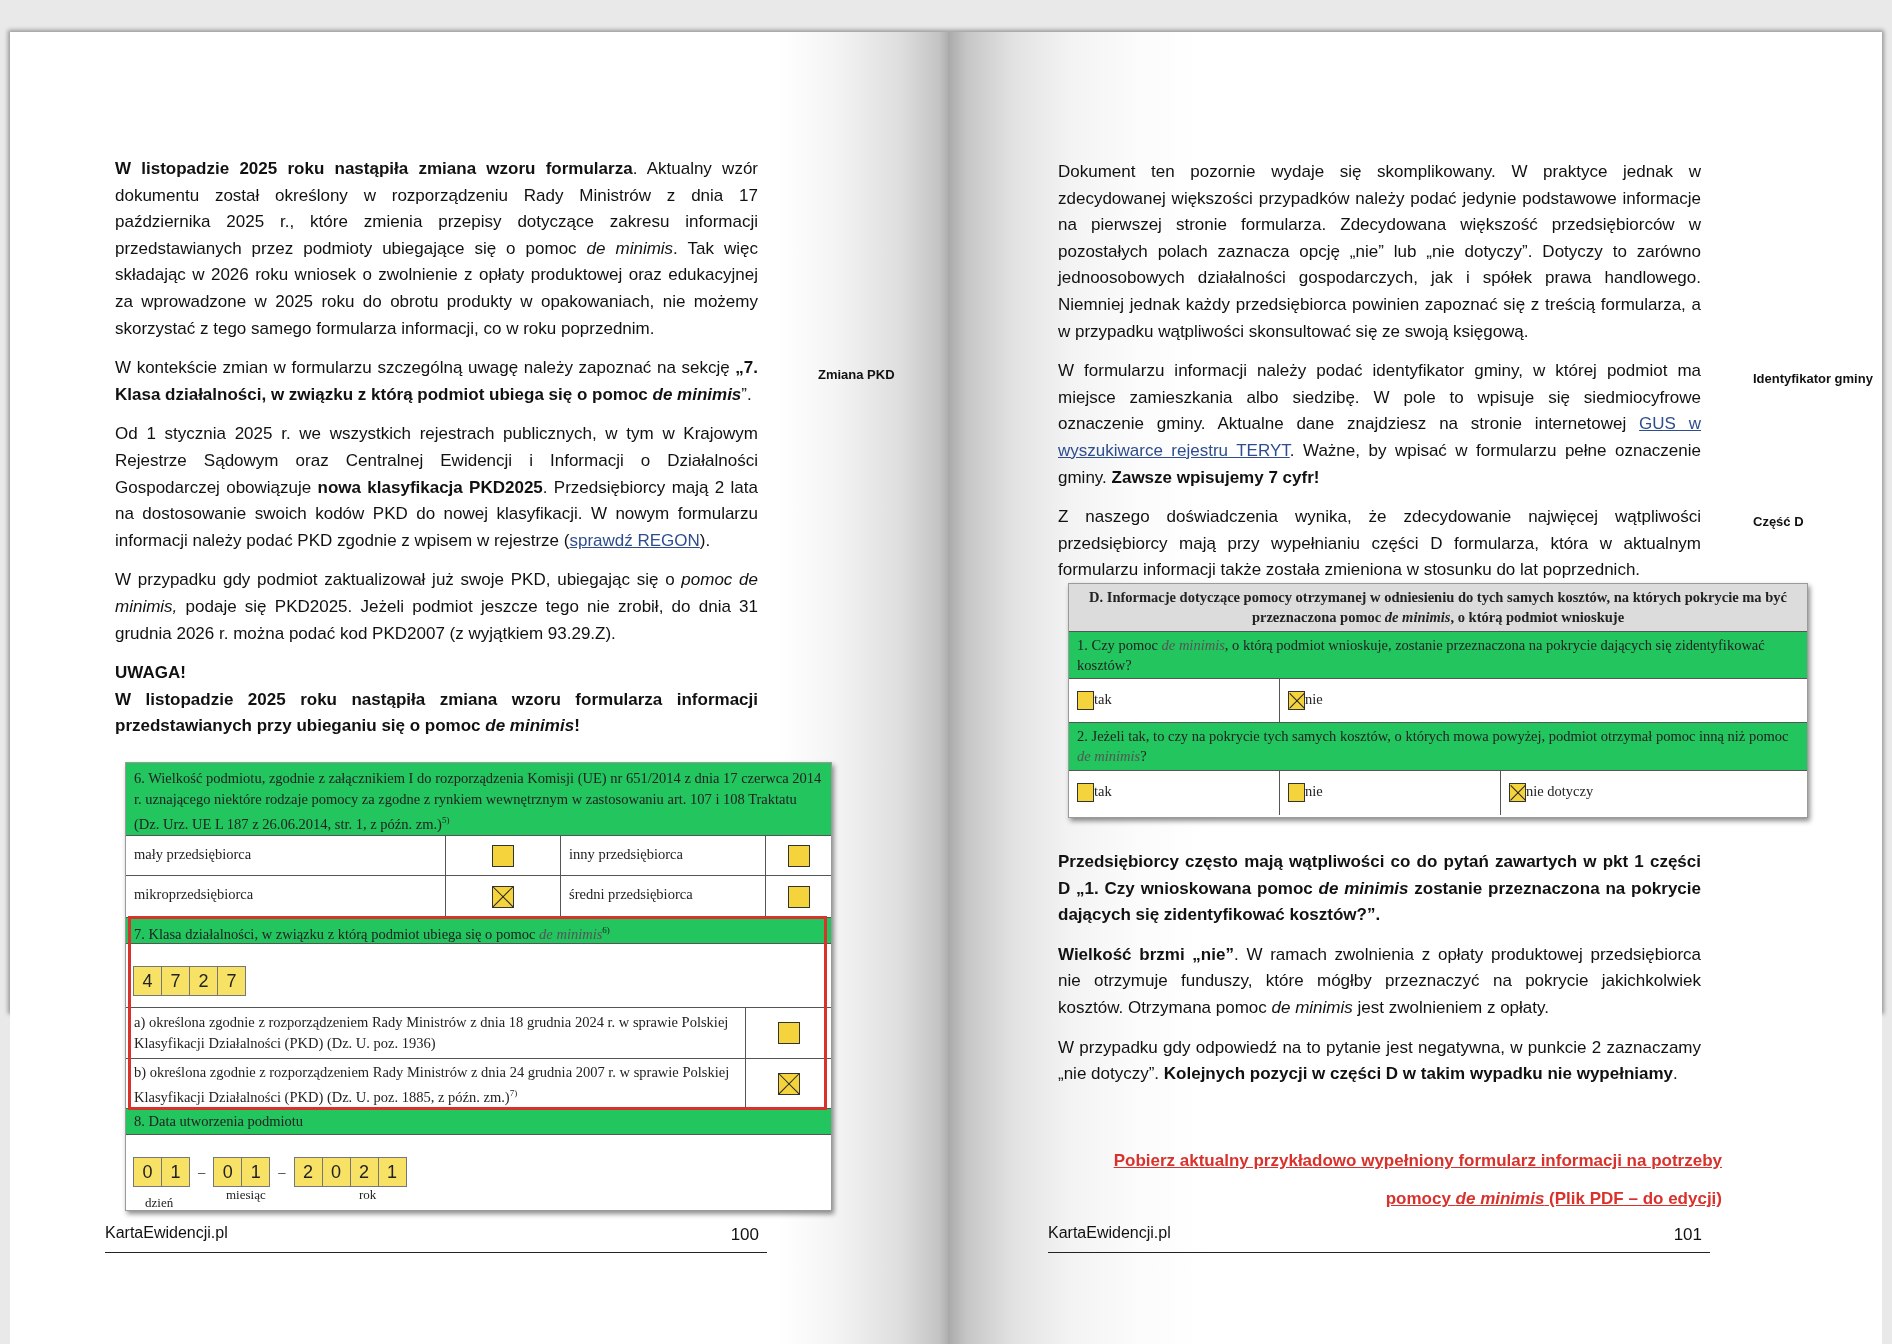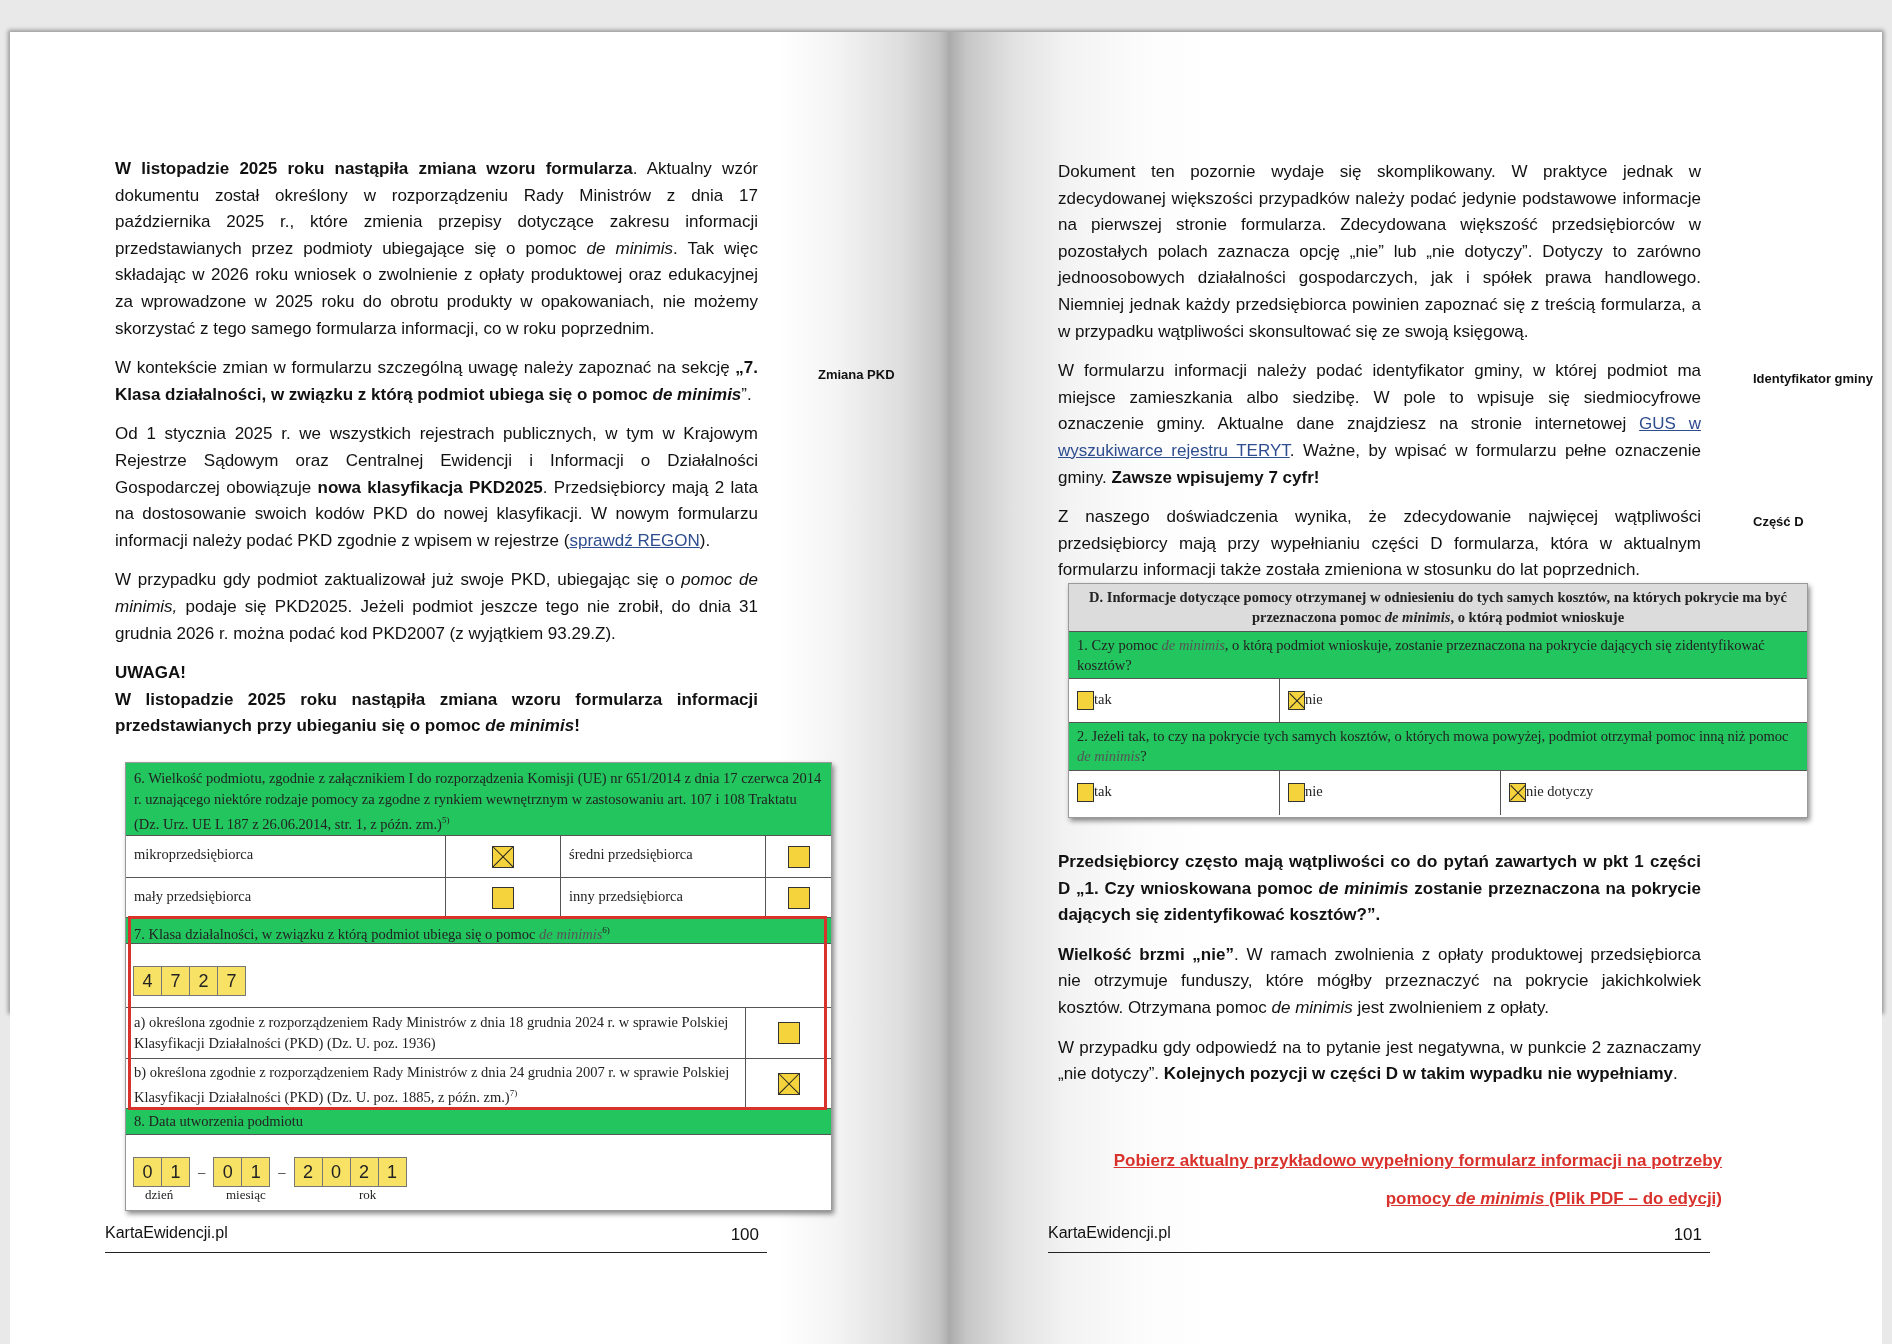--- a/index.html
+++ b/index.html
@@ -59,36 +59,36 @@
 
       <p class="body-text" style="margin-bottom:0"><b>UWAGA!</b></p>
       <p class="body-text"><b><span>W listopadzie 2025 roku nastąpiła zmiana wzoru formularza informacji przedstawianych przy ubieganiu się o pomoc </span><i>de minimis</i><span>!</span></b></p>
     </div>
 
     <div class="side-note" style="left:808px;top:330px;">Zmiana PKD</div>
 
     <div class="form" style="left:115px;top:730px;width:705px;height:447px;">
       <div class="frow head" style="height:73px;"><span>6. Wielkość podmiotu, zgodnie z załącznikiem I do rozporządzenia Komisji (UE) nr 651/2014 z dnia 17 czerwca 2014 r. uznającego niektóre rodzaje pomocy za zgodne z rynkiem wewnętrznym w zastosowaniu art. 107 i 108 Traktatu (Dz. Urz. UE L 187 z 26.06.2014, str. 1, z późn. zm.)</span><sup style="font-size:9px">5)</sup></div>
 
+      <div class="frow" style="height:40px;">
+        <div class="cell" style="left:0;width:320px;padding:10px 8px;border-right:1px solid #555;">mały przedsiębiorca</div>
+        <div class="cell" style="left:320px;width:115px;border-right:1px solid #555;display:flex;align-items:center;justify-content:center;">
+            <span class="cbox"></span>
+          </div>
+        <div class="cell" style="left:435px;width:205px;padding:10px 8px;border-right:1px solid #555;">inny przedsiębiorca</div>
+        <div class="cell" style="left:640px;width:65px;display:flex;align-items:center;justify-content:center;">
+            <span class="cbox"></span>
+          </div>
+      </div>
       <div class="frow" style="height:42px;">
         <div class="cell" style="left:0;width:320px;padding:10px 8px;border-right:1px solid #555;">mikroprzedsiębiorca</div>
         <div class="cell" style="left:320px;width:115px;border-right:1px solid #555;display:flex;align-items:center;justify-content:center;">
             <span class="cbox checked"></span>
           </div>
         <div class="cell" style="left:435px;width:205px;padding:10px 8px;border-right:1px solid #555;">średni przedsiębiorca</div>
-        <div class="cell" style="left:640px;width:65px;display:flex;align-items:center;justify-content:center;">
-            <span class="cbox"></span>
-          </div>
-      </div>
-      <div class="frow" style="height:40px;">
-        <div class="cell" style="left:0;width:320px;padding:10px 8px;border-right:1px solid #555;">mały przedsiębiorca</div>
-        <div class="cell" style="left:320px;width:115px;border-right:1px solid #555;display:flex;align-items:center;justify-content:center;">
-            <span class="cbox"></span>
-          </div>
-        <div class="cell" style="left:435px;width:205px;padding:10px 8px;border-right:1px solid #555;">inny przedsiębiorca</div>
         <div class="cell" style="left:640px;width:65px;display:flex;align-items:center;justify-content:center;">
             <span class="cbox"></span>
           </div>
       </div>
 
       <div class="frow head" style="height:26px;padding:2px 8px;"><span>7. Klasa działalności, w związku z którą podmiot ubiega się o pomoc </span><i style="color:#555">de minimis</i><sup style="font-size:9px">6)</sup></div>
       <div class="frow" style="height:64px;padding:22px 0 0 7px;">
         <div class="digits">
           <span class="digit">4</span>
           <span class="digit">7</span>
@@ -122,21 +122,21 @@
             </div>
           <span>–</span>
           <div class="digits">
               <span class="digit">2</span>
               <span class="digit">0</span>
               <span class="digit">2</span>
               <span class="digit">1</span>
             </div>
         </div>
         <div style="position:relative;height:16px;font-size:13px;">
-          <span style="position:absolute;left:12px;top:0;">dzień</span>
+          <span style="position:absolute;left:12px;top:8px;">dzień</span>
           <span style="position:absolute;left:93px;top:0;">miesiąc</span>
           <span style="position:absolute;left:226px;top:0;">rok</span>
         </div>
       </div>
       <div class="red-frame" style="left:2px;top:153px;width:699px;height:194px;"></div>
     </div>
 
     <div class="footer" style="left:95px;">
       <span class="site">KartaEwidencji.pl</span>
       <span class="pnum">100</span>

